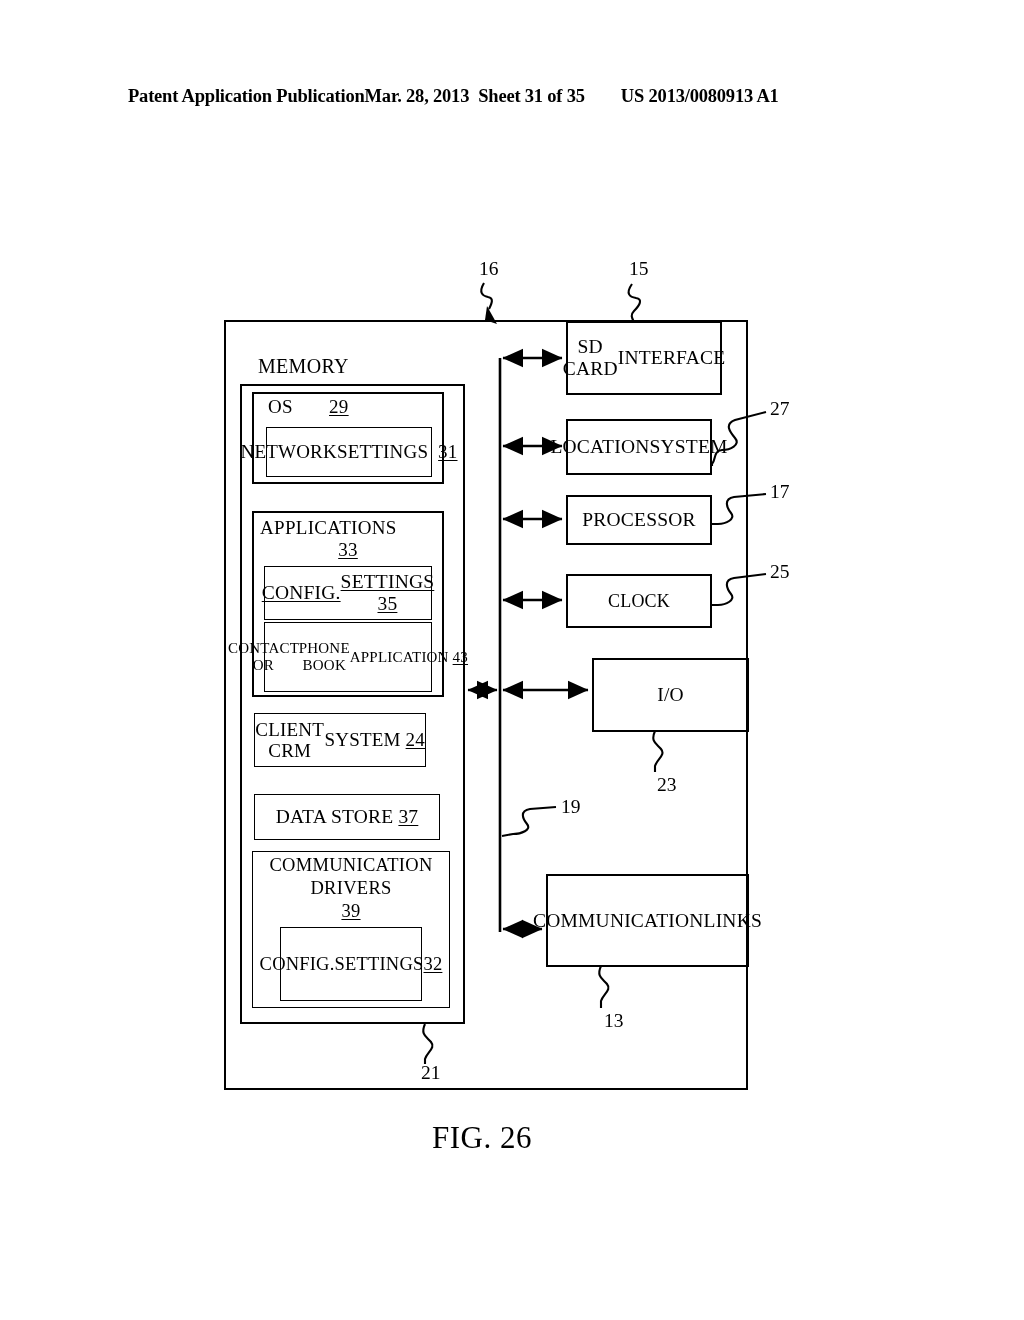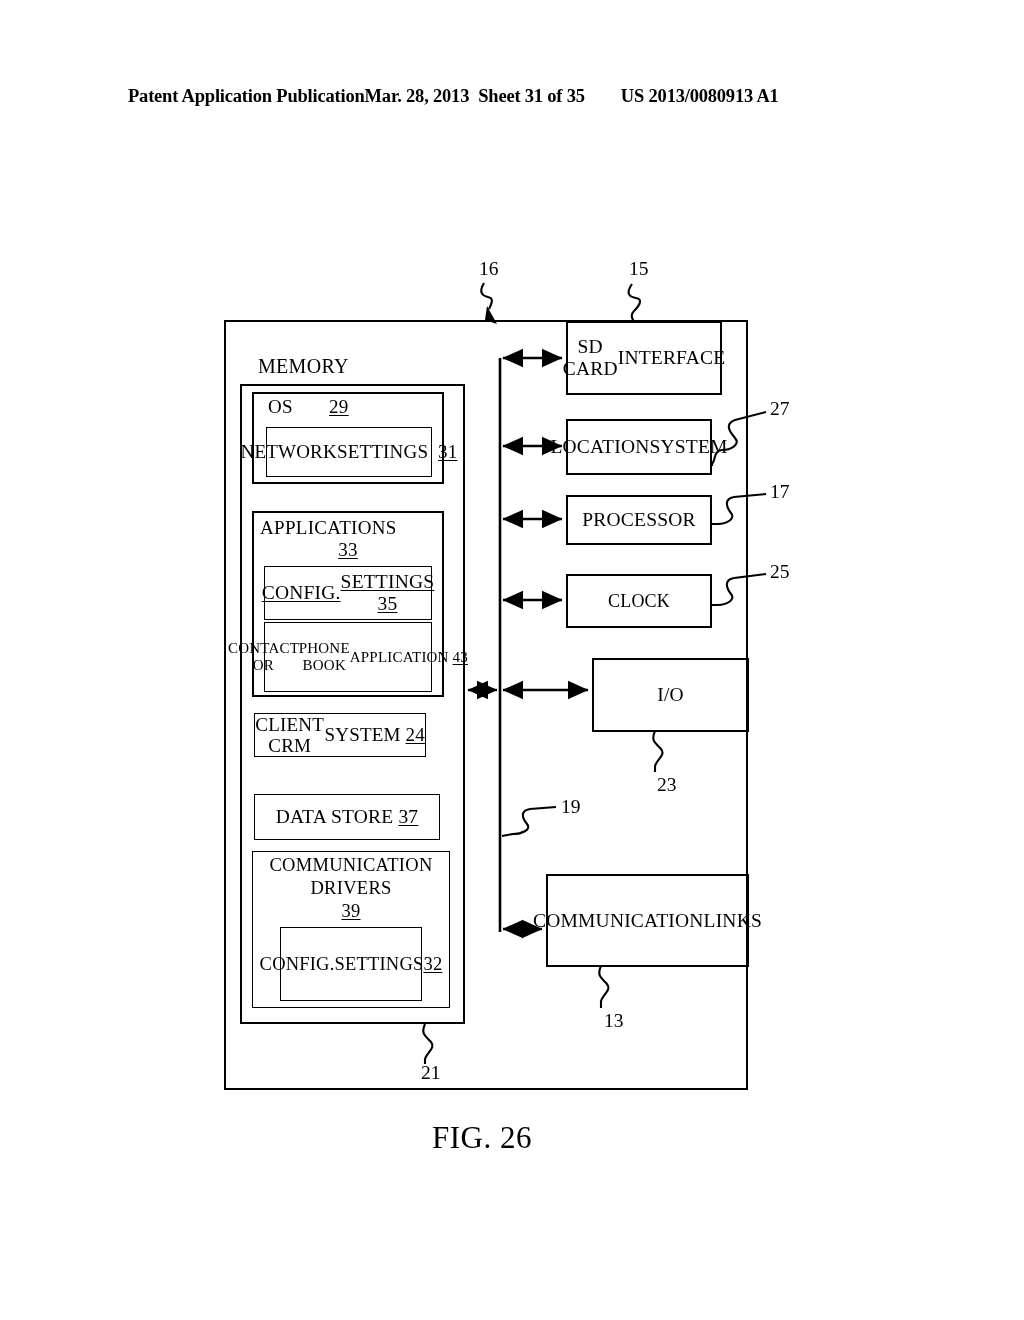--- a/index.html
+++ b/index.html
@@ -178,21 +178,21 @@
   </div>
 
   <div class="bx thin" style="left:264px; top:622px; width:168px; height:70px; font-size:15px;">
     <div>CONTACT OR</div>
     <div>PHONE BOOK</div>
     <div class="nowrap">
       <span>APPLICATION </span><span class="u">43</span>
     </div>
   </div>
 
-  <div class="bx thin" style="left:254px; top:713px; width:172px; height:44px; font-size:19px;">
+  <div class="bx thin" style="left:254px; top:713px; width:172px; height:54px; font-size:19px;">
     <div>CLIENT CRM</div>
     <div class="nowrap">
       <span>SYSTEM </span><span class="u">24</span>
     </div>
   </div>
 
   <div class="bx thin" style="left:254px; top:794px; width:186px; height:46px; font-size:19.5px;">
     <div class="nowrap">
       <span>DATA STORE </span><span class="u">37</span>
     </div>

